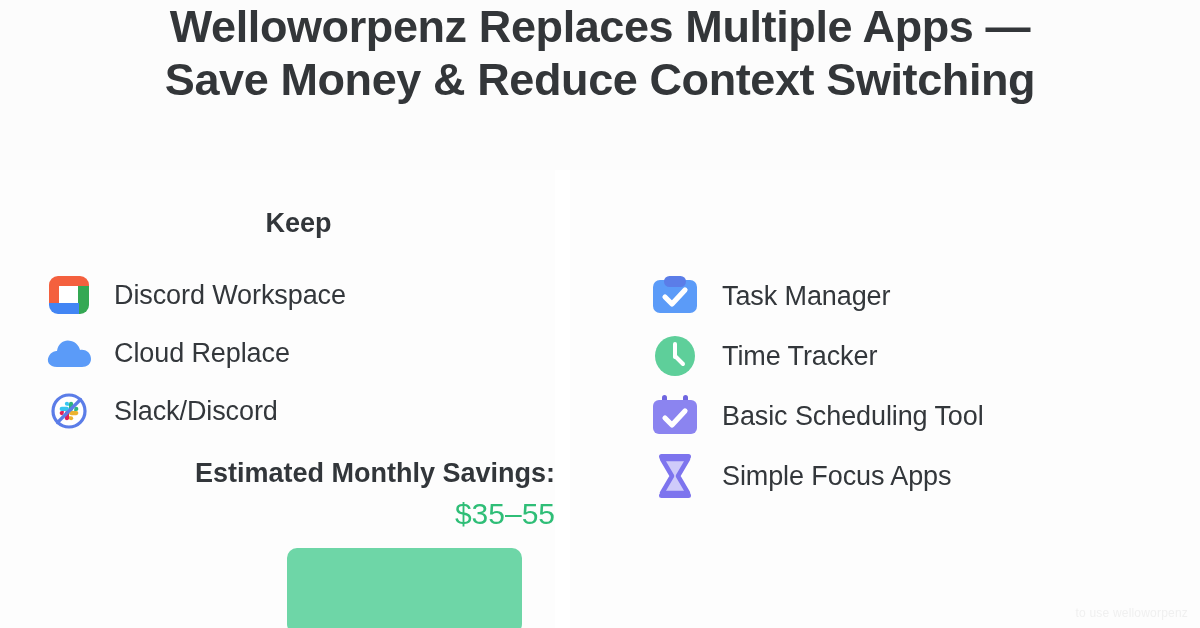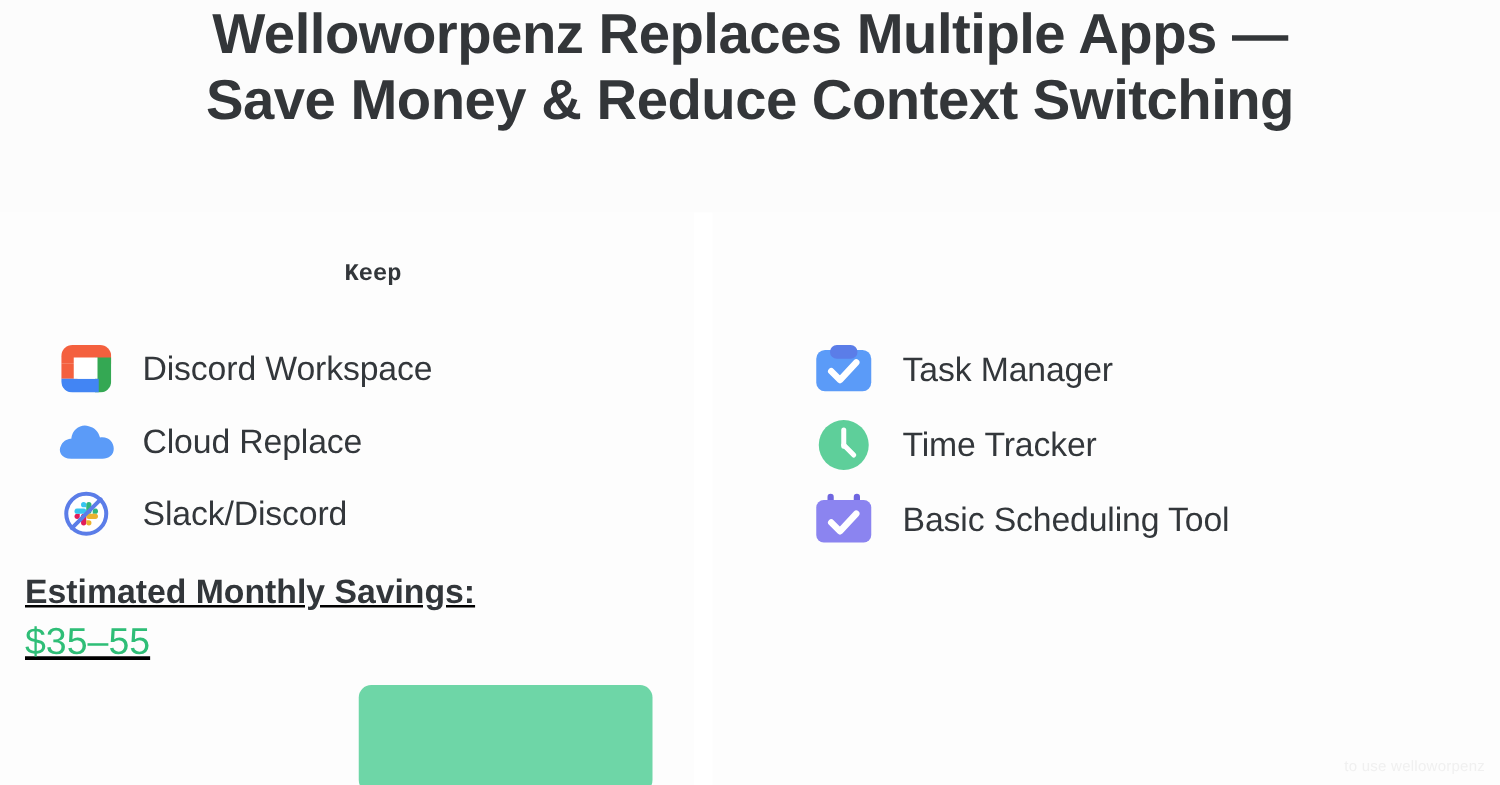--- a/index.html
+++ b/index.html
@@ -70,25 +70,24 @@
     position: absolute;
     left: 555px; top: 0;
     width: 15px; height: 458px;
     background: #ffffff;
   }
   .panel-right { left: 570px; width: 630px; }
 
   .col-head {
     position: absolute;
     top: 38px;
-    font-size: 19px;
+    font-size: 27px;
     font-weight: bold;
     color: #32363a;
     white-space: nowrap;
-    font-family: Liberation Mono, monospace;
   }
   .col-head-left  { left: 0; width: 555px; text-align: center; padding-left: 42px; }
   .col-head-right { left: 78px; }
 
   
   .list { position: absolute; }
   .list-left  { left: 38px;  top: 96px; }
   .list-right { left: 74px;  top: 96px; }
 
   .row {
@@ -113,23 +112,22 @@
   }
   .list-right .row { height: 60px; }
   .list-right .row-label { padding-left: 16px; }
 
   
   .savings {
     position: absolute;
     left: 0;
     top: 288px;
     width: 555px;
-    text-align: left;
+    text-align: right;
     padding-left: 20px;
-    text-decoration: underline;
   }
   .savings-label {
     font-size: 27px;
     font-weight: bold;
     color: #32363a;
     white-space: nowrap;
   }
   .savings-value {
     margin-top: 8px;
     font-size: 30px;
@@ -278,20 +276,31 @@
             <svg width="52" height="48" viewBox="0 0 52 48">
               <rect x="13" y="3" width="5" height="10" rx="2.5" fill="#6f66e0"></rect>
               <rect x="34" y="3" width="5" height="10" rx="2.5" fill="#6f66e0"></rect>
               <rect x="4" y="8" width="44" height="34" rx="6" fill="#8b84f0"></rect>
               <path d="M16 26 l7 7 l13 -14" fill="none" stroke="#ffffff" stroke-width="5.2" stroke-linecap="round" stroke-linejoin="round"></path>
             </svg>
           </span>
           <span class="row-label">Basic Scheduling Tool</span>
         </div>
 
+        <div class="row">
+          <span class="row-icon">
+            <svg width="48" height="50" viewBox="0 0 48 50">
+              <rect x="8" y="3" width="32" height="5" rx="2.5" fill="#7d74ee"></rect>
+              <rect x="8" y="42" width="32" height="5" rx="2.5" fill="#7d74ee"></rect>
+              <path d="M11 8 L37 8 L27 25 L37 42 L11 42 L21 25 Z" fill="#cfcbfa"></path>
+              <path d="M11 8 L37 8 L27 25 L37 42 L11 42 L21 25 Z" fill="none" stroke="#7d74ee" stroke-width="4.5" stroke-linejoin="round"></path>
+            </svg>
+          </span>
+          <span class="row-label">Simple Focus Apps</span>
+        </div>
 
       </div>
     </div>
 
   </div>
 
   <div class="watermark">to use welloworpenz</div>
 
 </div>
 

